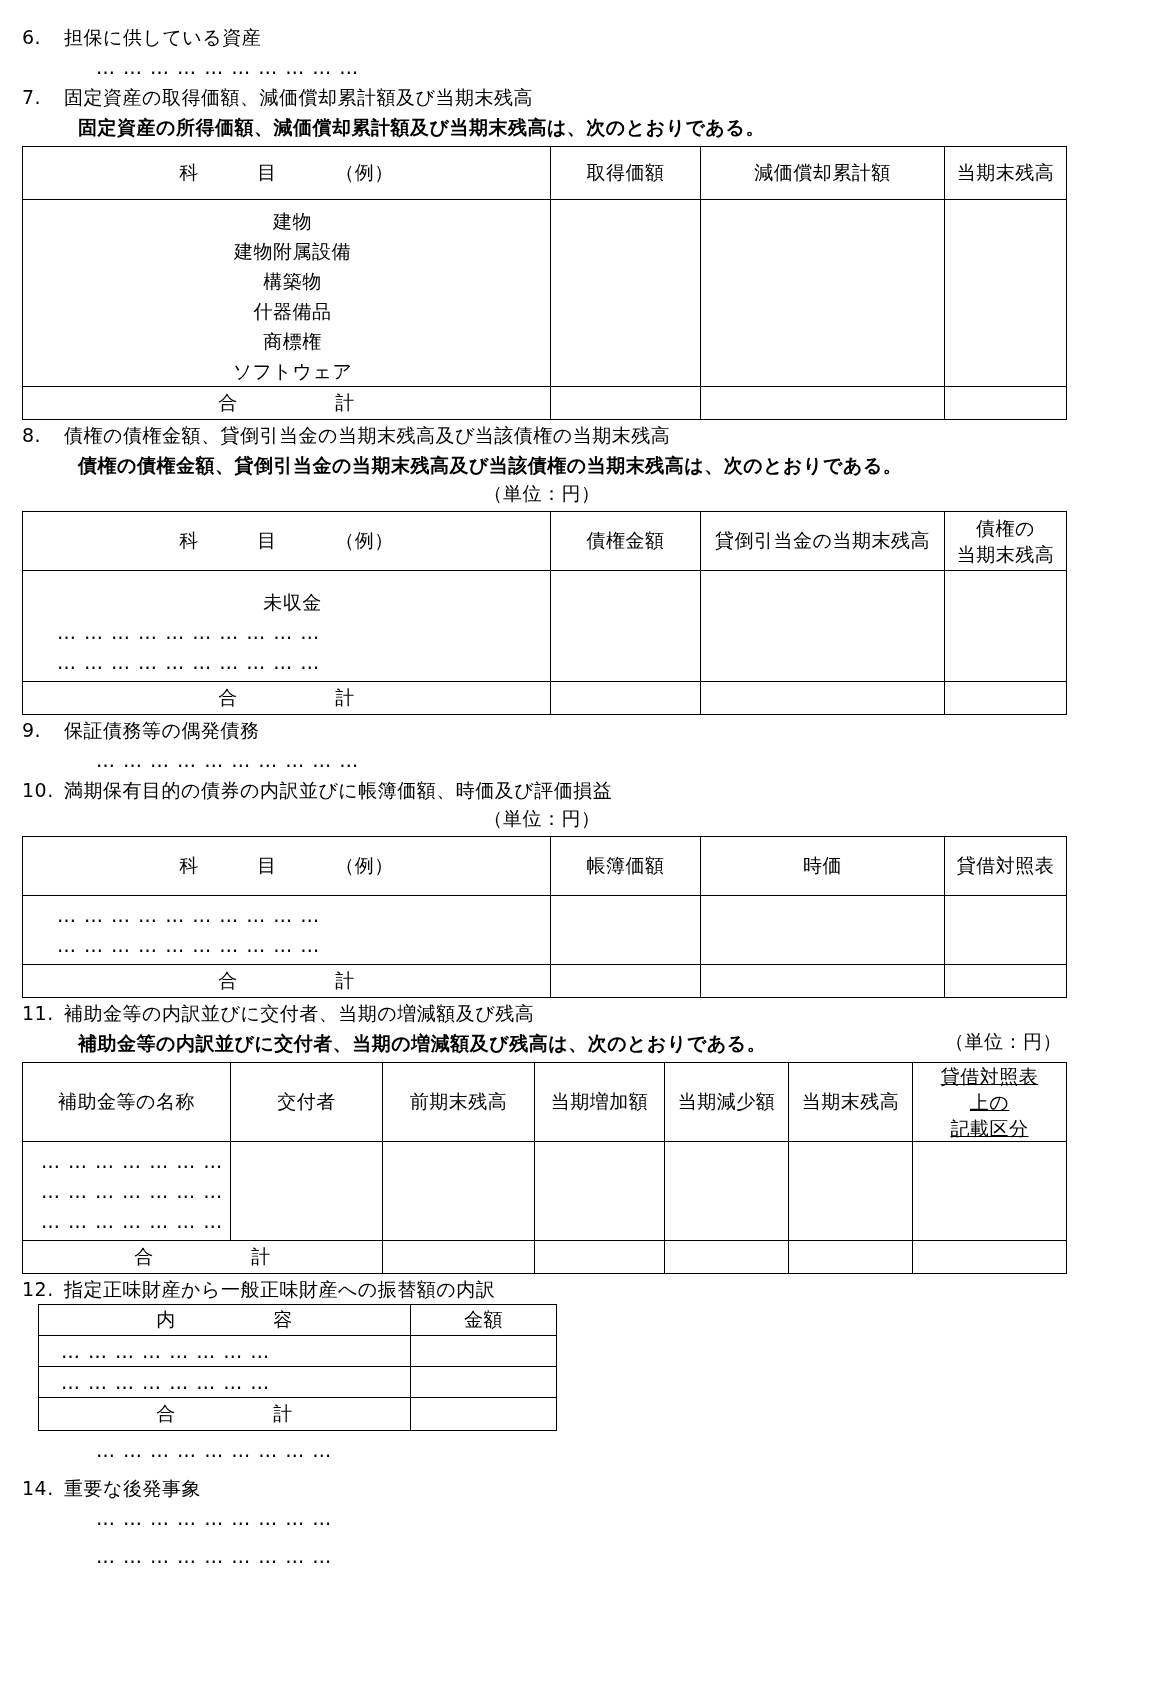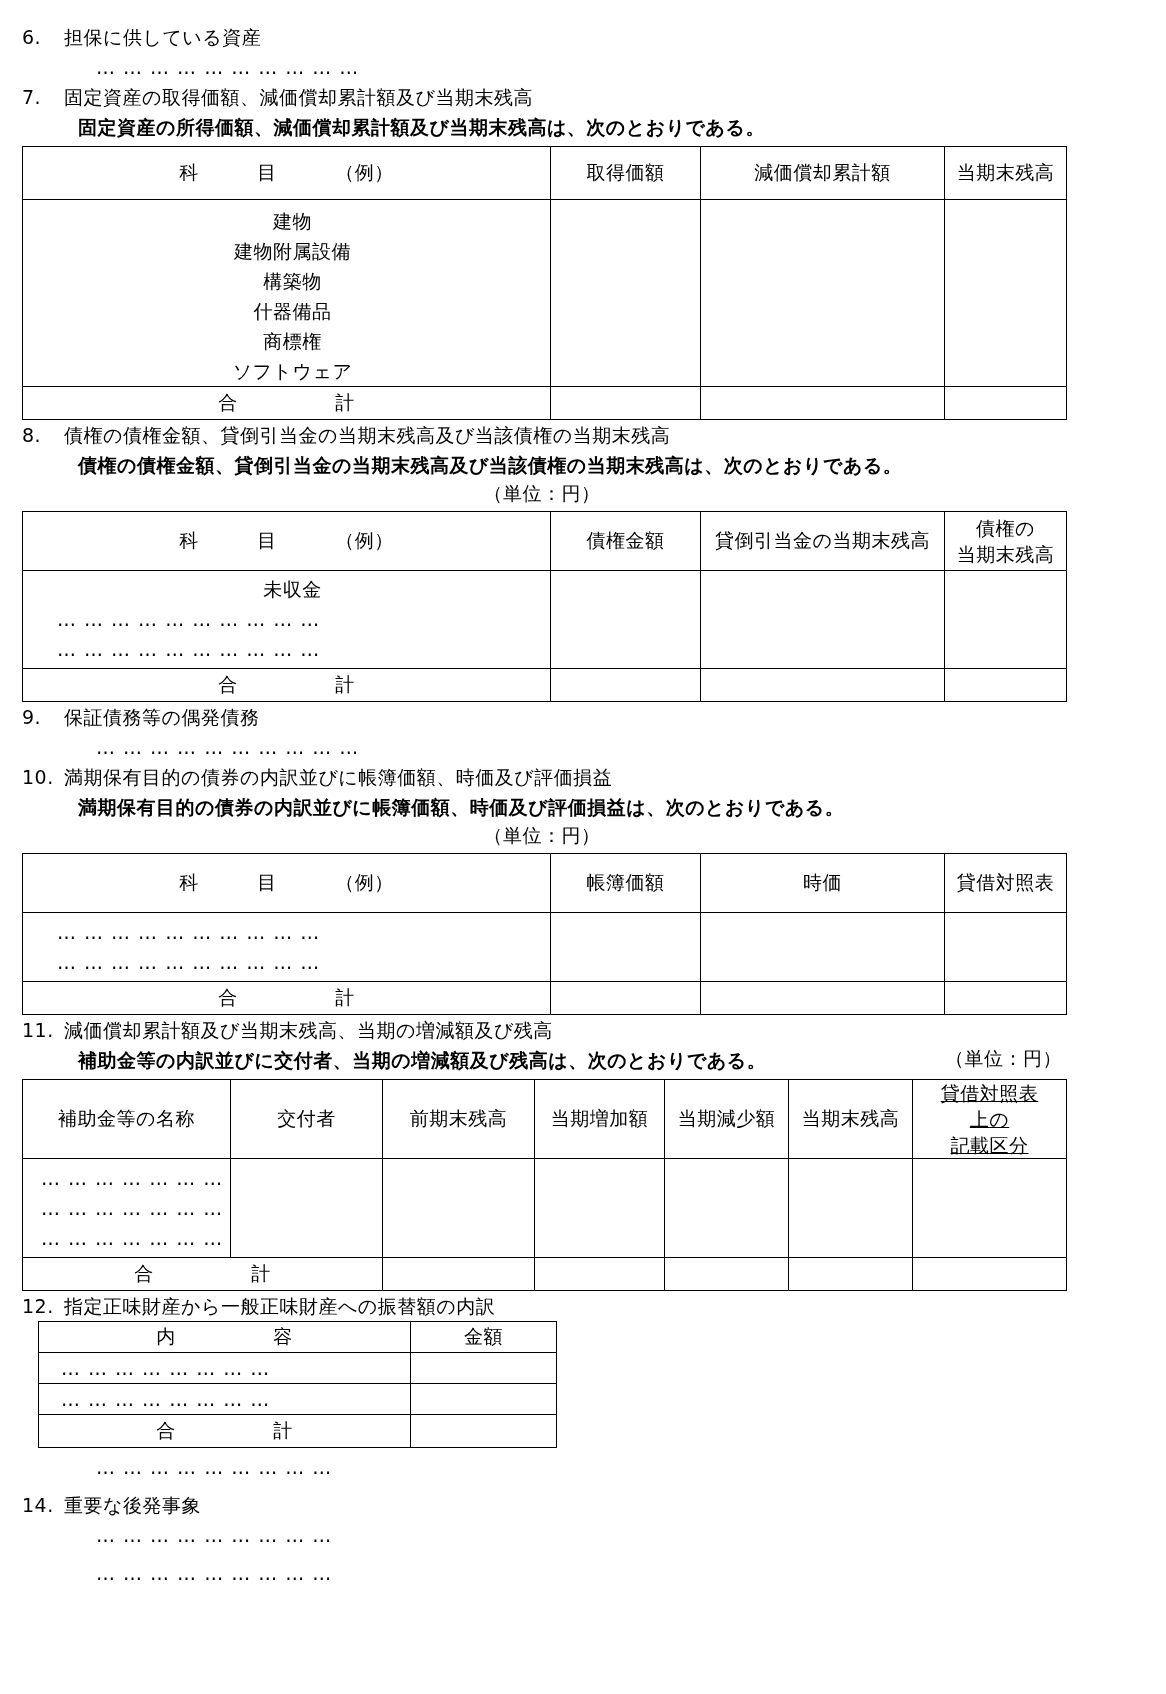--- a/index.html
+++ b/index.html
@@ -192,21 +192,21 @@
         <tr>
           <td class="hdr-center" style="height:58px">科　　　目　　　（例）</td>
           <td class="hdr-center">債権金額</td>
           <td class="hdr-center">貸倒引当金の当期末残高</td>
           <td class="hdr-center two-line">
             <div>債権の</div>
             <div>当期末残高</div>
           </td>
         </tr>
         <tr>
-          <td class="lead" style="height:94px;padding-top:3px">
+          <td class="lead" style="height:94px;padding-top:16px">
             <div class="itemcell">未収金</div>
             <div class="dotcell">… … … … … … … … … …</div>
             <div class="dotcell">… … … … … … … … … …</div>
           </td>
           <td></td>
           <td></td>
           <td></td>
         </tr>
         <tr class="totalrow">
           <td>合　　　　　計</td>
@@ -223,21 +223,20 @@
     <div class="sec">
       <span class="num">9.</span>
       <span class="txt">保証債務等の偶発債務</span>
     </div>
     <div class="dots">… … … … … … … … … …</div>
 
     <div class="sec">
       <span class="num">10.</span>
       <span class="txt">満期保有目的の債券の内訳並びに帳簿価額、時価及び評価損益</span>
     </div>
-    <div class="subline">満期保有目的の債券の内訳並びに帳簿価額、時価及び評価損益は、次のとおりである。</div>
     <div class="unit">（単位：円）</div>
     <div class="gap4"></div>
 
     <table class="doc" style="width:1044px">
       <colgroup>
         <col style="width:528px">
           <col style="width:150px">
           <col style="width:244px">
           <col style="width:122px">
       </colgroup>
@@ -264,21 +263,21 @@
           <td></td>
         </tr>
       </tbody>
     </table>
     <div class="shadow-wrap">
       <div class="shadow-line" style="left:528px;width:516px;bottom:0"></div>
     </div>
 
     <div class="sec">
       <span class="num">11.</span>
-      <span class="txt">減価償却累計額及び当期末残高、当期の増減額及び残高</span>
+      <span class="txt">補助金等の内訳並びに交付者、当期の増減額及び残高</span>
     </div>
     <div style="position:relative">
       <div class="subline">補助金等の内訳並びに交付者、当期の増減額及び残高は、次のとおりである。</div>
       <div class="unit" style="position:absolute;right:0;top:0">（単位：円）</div>
     </div>
     <div class="gap4"></div>
 
     <table class="doc" style="width:1044px">
       <colgroup>
         <col style="width:208px">

